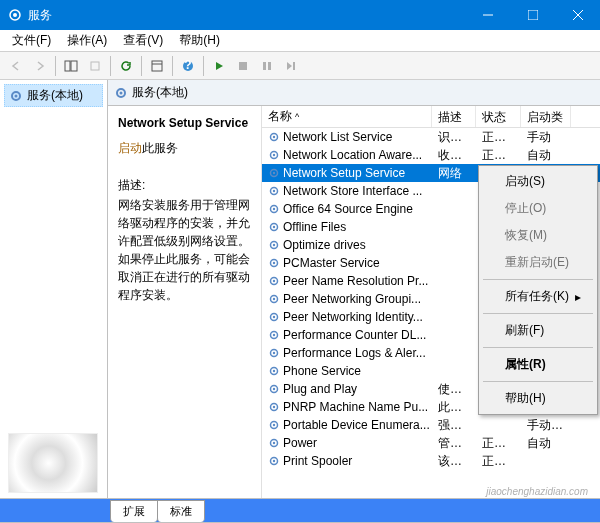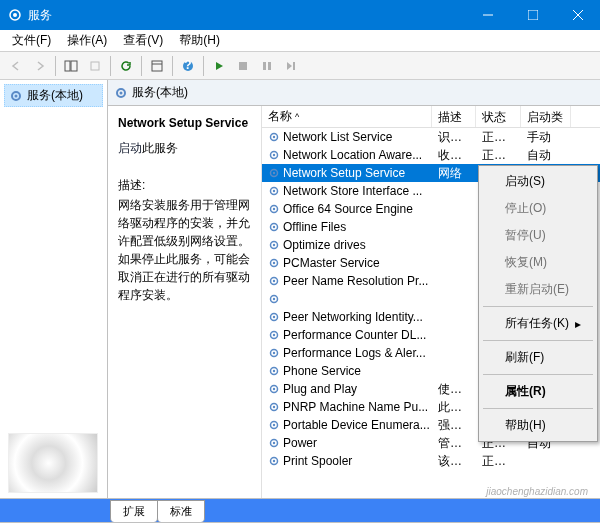--- a/index.html
+++ b/index.html
@@ -15,21 +15,21 @@
 .tbtn.disabled{opacity:.35}
 .tdiv{width:1px;height:20px;background:#c0c0c0;margin:0 3px}
 .body{display:flex;height:418px}
 .tree{width:108px;border-right:1px solid #c0c0c0;background:#fff;padding:4px}
 .tree-item{display:flex;align-items:center;gap:4px;padding:2px 4px;background:#cce8ff;border:1px dotted #99d1ff}
 .main{flex:1;display:flex;flex-direction:column}
 .main-header{height:26px;background:#eef3f8;border-bottom:1px solid #c0c0c0;display:flex;align-items:center;padding:0 6px;gap:4px}
 .main-body{flex:1;display:flex;overflow:hidden}
 .desc-pane{width:154px;border-right:1px solid #e0e0e0;padding:10px;overflow:hidden}
 .desc-pane .svc-name{font-weight:bold;margin-bottom:10px}
-.desc-pane .link{color:#0f172a;cursor:pointer}
+.desc-pane .link{color:#a16207;cursor:pointer}
 .desc-pane .desc-label{margin-top:20px;margin-bottom:2px}
 .desc-pane .desc-text{line-height:1.5}
 .list-pane{flex:1;overflow:hidden;position:relative}
 .list-head{display:flex;height:22px;border-bottom:1px solid #e0e0e0;background:#fff}
 .list-head .col{padding:3px 6px;border-right:1px solid #e8e8e8;overflow:hidden;white-space:nowrap}
 .list-head .sort:after{content:" ^";font-size:9px}
 .list-body{overflow:hidden}
 .row{display:flex;height:18px;align-items:center}
 .row.sel{background:#0078d7;color:#fff}
 .row .cell{padding:1px 6px;overflow:hidden;white-space:nowrap;text-overflow:ellipsis}
@@ -319,20 +319,21 @@
               <div class="cell c-start"></div>
             </div>
             <div class="row">
               <div class="cell c-name">
                 <span class="gear">
                   <svg width="12" height="12">
                     <circle cx="6" cy="6" r="3.5" fill="none" stroke="#5a8ac6" stroke-width="1.5"></circle>
                     <circle cx="6" cy="6" r="1.2" fill="#5a8ac6"></circle>
                   </svg>
                 </span>
+                <span>Peer Networking Groupi...</span>
               </div>
               <div class="cell c-desc"></div>
               <div class="cell c-status"></div>
               <div class="cell c-start"></div>
             </div>
             <div class="row">
               <div class="cell c-name">
                 <span class="gear">
                   <svg width="12" height="12">
                     <circle cx="6" cy="6" r="3.5" fill="none" stroke="#5a8ac6" stroke-width="1.5"></circle>
@@ -465,21 +466,20 @@
 
 <div class="tabs">
   <div class="tab">扩展</div>
   <div class="tab">标准</div>
 </div>
 <div class="statusbar"></div>
 
 <div class="ctxmenu">
   <div class="ctxitem">启动(S)</div>
   <div class="ctxitem disabled">停止(O)</div>
-  <div class="ctxitem disabled">暂停(U)</div>
   <div class="ctxitem disabled">恢复(M)</div>
   <div class="ctxitem disabled">重新启动(E)</div>
   <div class="ctxdiv"></div>
   <div class="ctxitem">
       <span>所有任务(K)</span>
       <span>▸</span>
     </div>
   <div class="ctxdiv"></div>
   <div class="ctxitem">刷新(F)</div>
   <div class="ctxdiv"></div>

